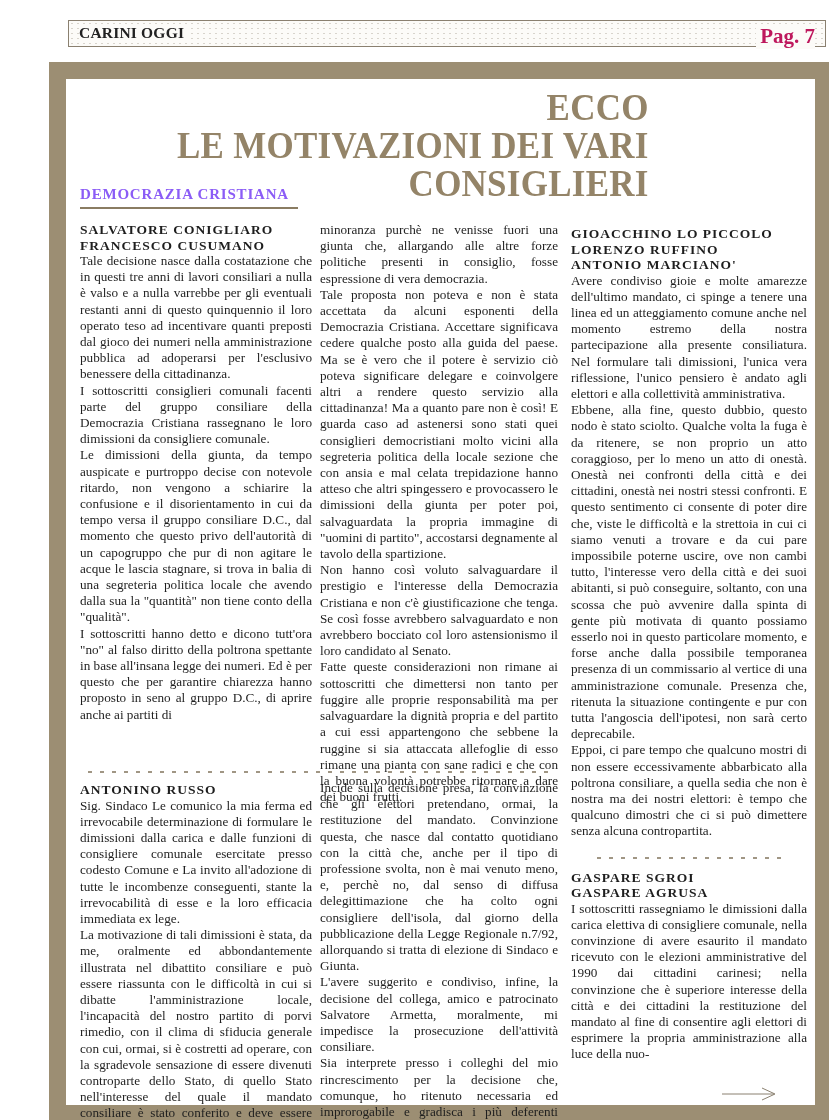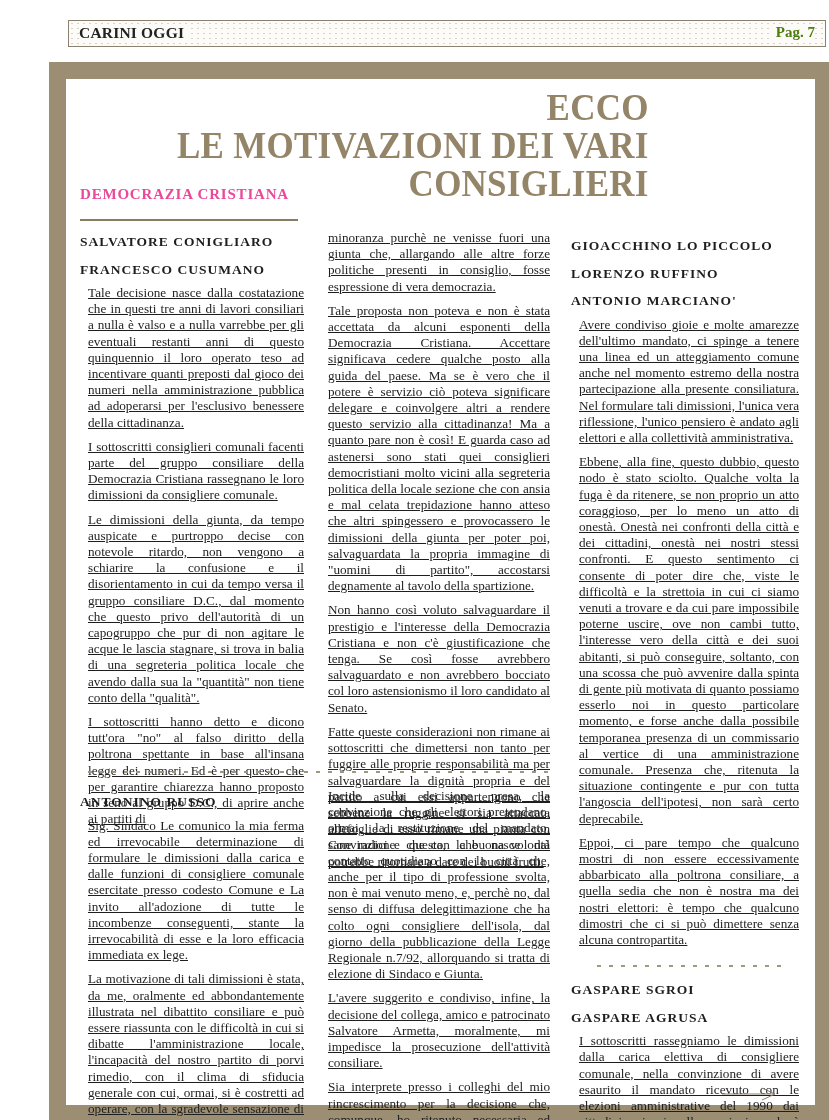--- a/index.html
+++ b/index.html
@@ -11,44 +11,44 @@
     position: absolute; left: 68px; top: 20px; width: 758px; height: 27px;
     border: 1px solid #8a8070; box-sizing: border-box;
     background-image: radial-gradient(#d8d4cc 0.8px, transparent 1px);
     background-size: 6px 5px; background-color: #fcfbf8;
   }
   .header-title {
     position: absolute; left: 10px; top: 3px; font-weight: bold; font-size: 15.5px;
     letter-spacing: 0.2px; color: #222; background: #fcfbf8; padding-right: 4px;
   }
   .header-page {
-    position: absolute; right: 10px; top: 3px; font-weight: bold; font-size: 15px; color: #4d7c0f;
+    position: absolute; right: 10px; top: 3px; font-weight: bold; font-size: 21px; color: #be185d;
     background: #fcfbf8; padding-left: 4px;
   }
   .frame {
     position: absolute; left: 49px; top: 62px; width: 780px; height: 1058px;
     background: #9c8e73;
   }
   .inner {
     position: absolute; left: 66px; top: 79px; width: 749px; height: 1026px; background: #ffffff;
   }
   .main-title {
     position: absolute; right: 180px; top: 88px; text-align: right;
     color: #948468; font-weight: bold; font-size: 38px; line-height: 38px;
     font-family: "Liberation Serif", serif; letter-spacing: 0.3px;
     transform: scaleX(0.92); transform-origin: right top;
   }
   .section-head {
     position: absolute; left: 80px; top: 186px; width: 218px;
-    font-weight: bold; font-size: 15px; letter-spacing: 0.8px; color: #ec4899;
-    border-bottom: 2px solid #8a7c62; padding-bottom: 16px;
+    font-weight: bold; font-size: 15px; letter-spacing: 0.8px; color: #8b5cf6;
+    border-bottom: 2px solid #8a7c62; padding-bottom: 4px;
   }
   .col { position: absolute; font-size: 13.2px; line-height: 16.2px; text-align: justify; }
-  .col p { margin: 8px; text-decoration: underline; }
-  .name { font-weight: bold; font-size: 13.5px; letter-spacing: 1px; line-height: 15.5px; margin-top: 12px; }
+  .col p { margin: 0; }
+  .name { font-weight: bold; font-size: 13.5px; letter-spacing: 1px; line-height: 15.5px; }
   .dots {
     height: 8px; margin: 0 0 4px 0;
     background-image: radial-gradient(#a09684 1.8px, transparent 2.2px);
     background-size: 12px 8px; background-repeat: repeat-x;
   }
   .arrow { position: absolute; left: 722px; top: 1087px; width: 55px; height: 14px; }
 </style>
 </head>
 <body>
 

